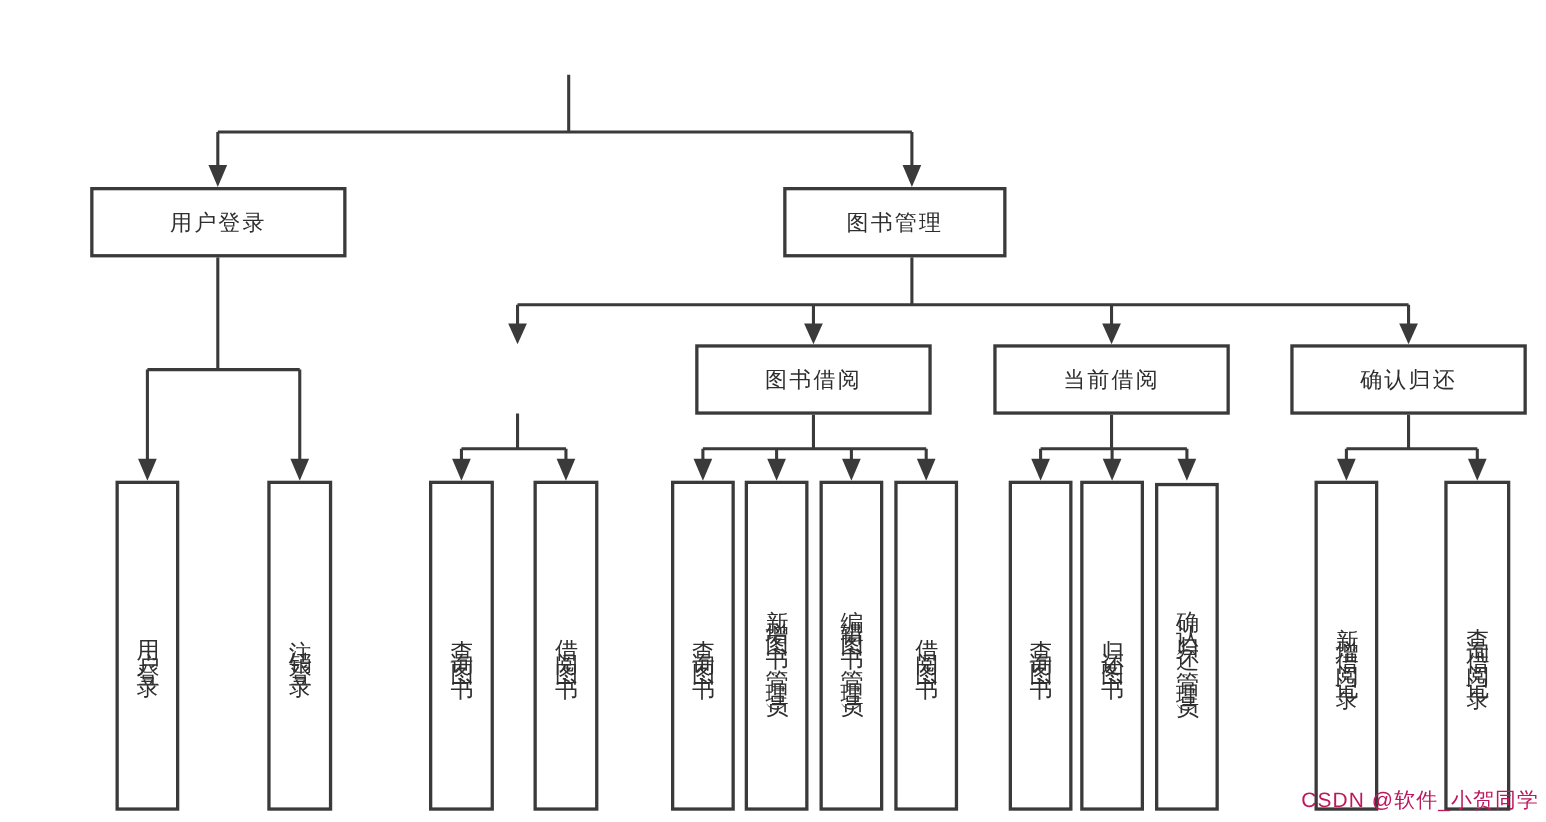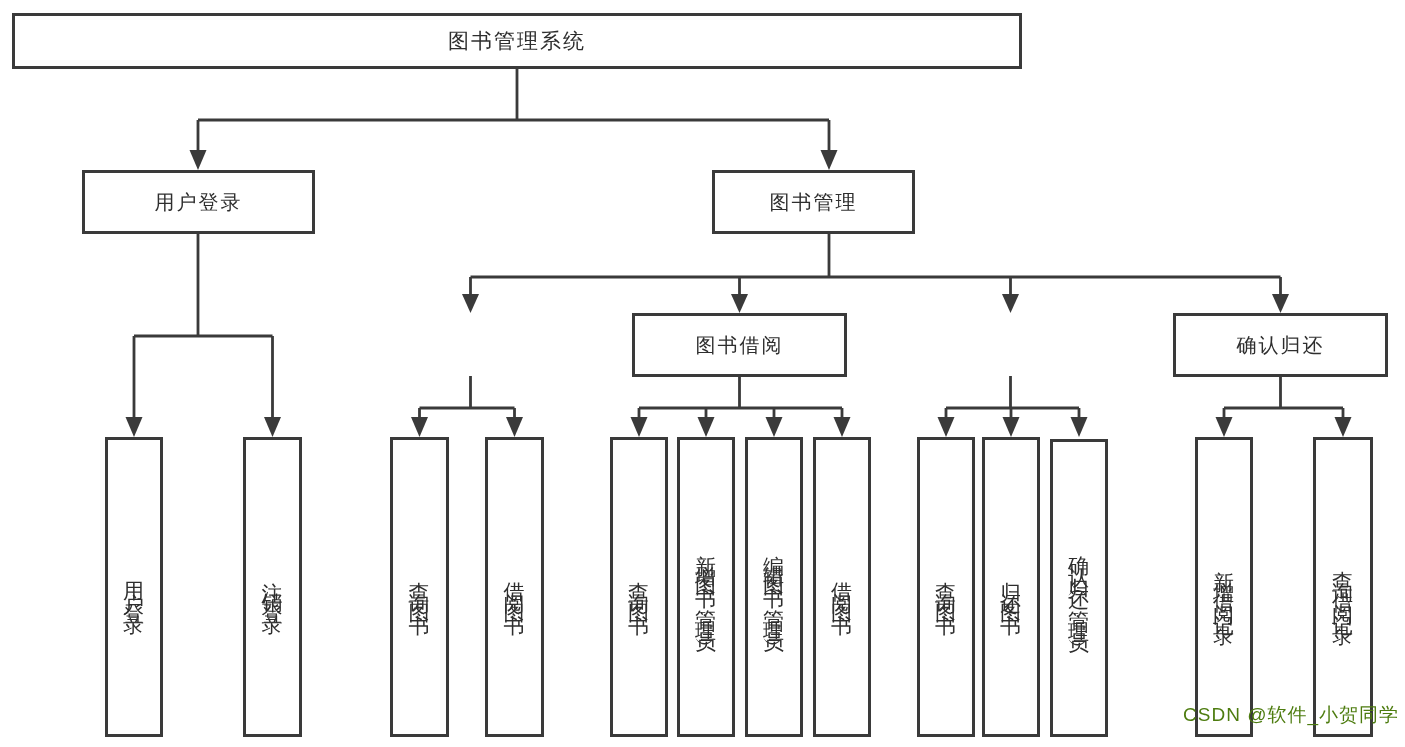--- a/index.html
+++ b/index.html
@@ -44,22 +44,22 @@
   .v-node {
     writing-mode: vertical-rl;
     text-orientation: mixed;
     font-size: 21px;
     letter-spacing: 11px;
     line-height: 1;
   }
   .watermark {
     position: absolute;
     right: 6px;
-    bottom: 19px;
-    color: #4d7c0f;
+    bottom: 6px;
+    color: #be185d;
     font-size: 19px;
     letter-spacing: 1px;
     white-space: nowrap;
     pointer-events: none;
   }
 </style>
 </head>
 <body>
 
 <div id="stage">
@@ -104,26 +104,26 @@
 
       <polygon points="937.5,417 954.5,417 946,437"></polygon>
       <polygon points="1002.5,417 1019.5,417 1011,437"></polygon>
       <polygon points="1070.5,417 1087.5,417 1079,437"></polygon>
 
       <polygon points="1215.5,417 1232.5,417 1224,437"></polygon>
       <polygon points="1334.5,417 1351.5,417 1343,437"></polygon>
     </g>
   </svg>
 
-  <div class="node h-node root-node" style="left:12px; top:13px; width:1010px; height:56px;">图书管理系统</div>
 
   <div class="node h-node" style="left:82px; top:170px; width:233px; height:64px;">用户登录</div>
   <div class="node h-node" style="left:712px; top:170px; width:203px; height:64px;">图书管理</div>
 
   <div class="node h-node" style="left:632px; top:313px; width:215px; height:64px;">图书借阅</div>
+  <div class="node h-node" style="left:903px; top:313px; width:215px; height:64px;">当前借阅</div>
   <div class="node h-node" style="left:1173px; top:313px; width:215px; height:64px;">确认归还</div>
 
   <div class="node v-node" style="left:105px; top:437px; width:58px; height:300px;">用户登录</div>
   <div class="node v-node" style="left:243px; top:437px; width:59px; height:300px;">注销登录</div>
 
   <div class="node v-node" style="left:390px; top:437px; width:59px; height:300px;">查询图书</div>
   <div class="node v-node" style="left:485px; top:437px; width:59px; height:300px;">借阅图书</div>
 
   <div class="node v-node" style="left:610px; top:437px; width:58px; height:300px;">查询图书</div>
   <div class="node v-node" style="left:677px; top:437px; width:58px; height:300px;">新增图书（管理员）</div>

